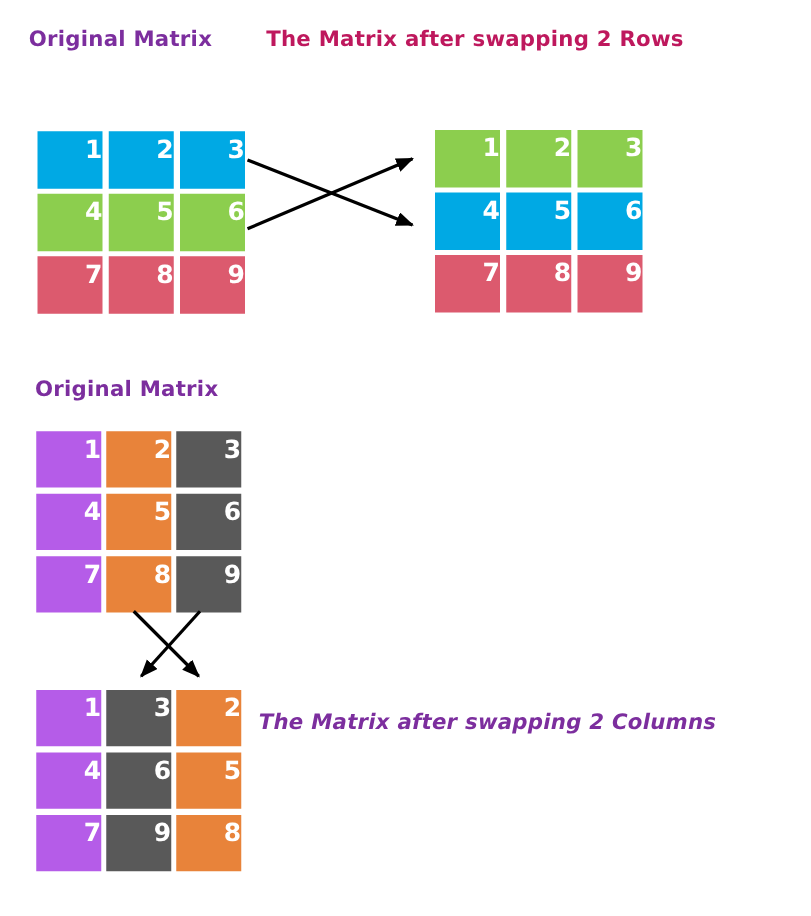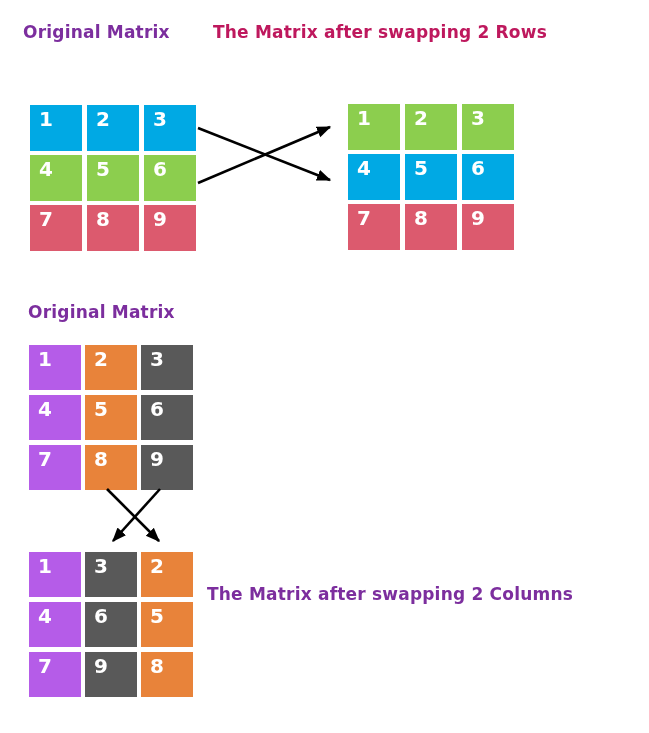--- a/index.html
+++ b/index.html
@@ -1,37 +1,38 @@
 <!DOCTYPE html>
 <html><head>
 <meta charset="utf-8">
 <style>
   html,body{margin:0;padding:0;background:#ffffff;}
   #canvas{
     position:relative;width:606px;height:733px;background:#ffffff;overflow:hidden;
     font-family:"DejaVu Sans", sans-serif;
+    text-align:right;
   }
   .heading{
     position:absolute;font-weight:bold;font-size:17px;white-space:nowrap;letter-spacing:.2px;
   }
   .matrix{position:absolute;display:grid;}
   .m-rows{grid-template-columns:repeat(3,52px);grid-auto-rows:46px;row-gap:4px;column-gap:5px;}
   .m-cols{grid-template-columns:repeat(3,52px);grid-auto-rows:45px;row-gap:5px;column-gap:4px;}
   .cell{
     color:#ffffff;font-weight:bold;font-size:20px;line-height:1.1;
     padding:3px 0 0 9px;box-sizing:border-box;user-select:none;
   }
   #mat-a{left:30px;top:105px;}
   #mat-b{left:348px;top:104px;}
   #mat-c{left:29px;top:345px;}
   #mat-d{left:29px;top:552px;}
   #h-rows-orig{left:23px;top:22px;}
   #h-rows-res{left:213px;top:22px;}
   #h-cols-orig{left:28px;top:302px;}
-  #h-cols-res{left:207px;top:584px;}
+  #h-cols-res{left:207px;top:568px;font-style:italic;}
   svg.arrows{position:absolute;left:0;top:0;pointer-events:none;}
 </style>
 </head>
 <body>
 
 <div id="canvas">
 
   <div class="heading" id="h-rows-orig" style="color: rgb(124, 46, 158);">Original Matrix</div>
   <div class="heading" id="h-rows-res" style="color: #be185d;">The Matrix after swapping 2 Rows</div>
   <div class="heading" id="h-cols-orig" style="color: rgb(124, 46, 158);">Original Matrix</div>

